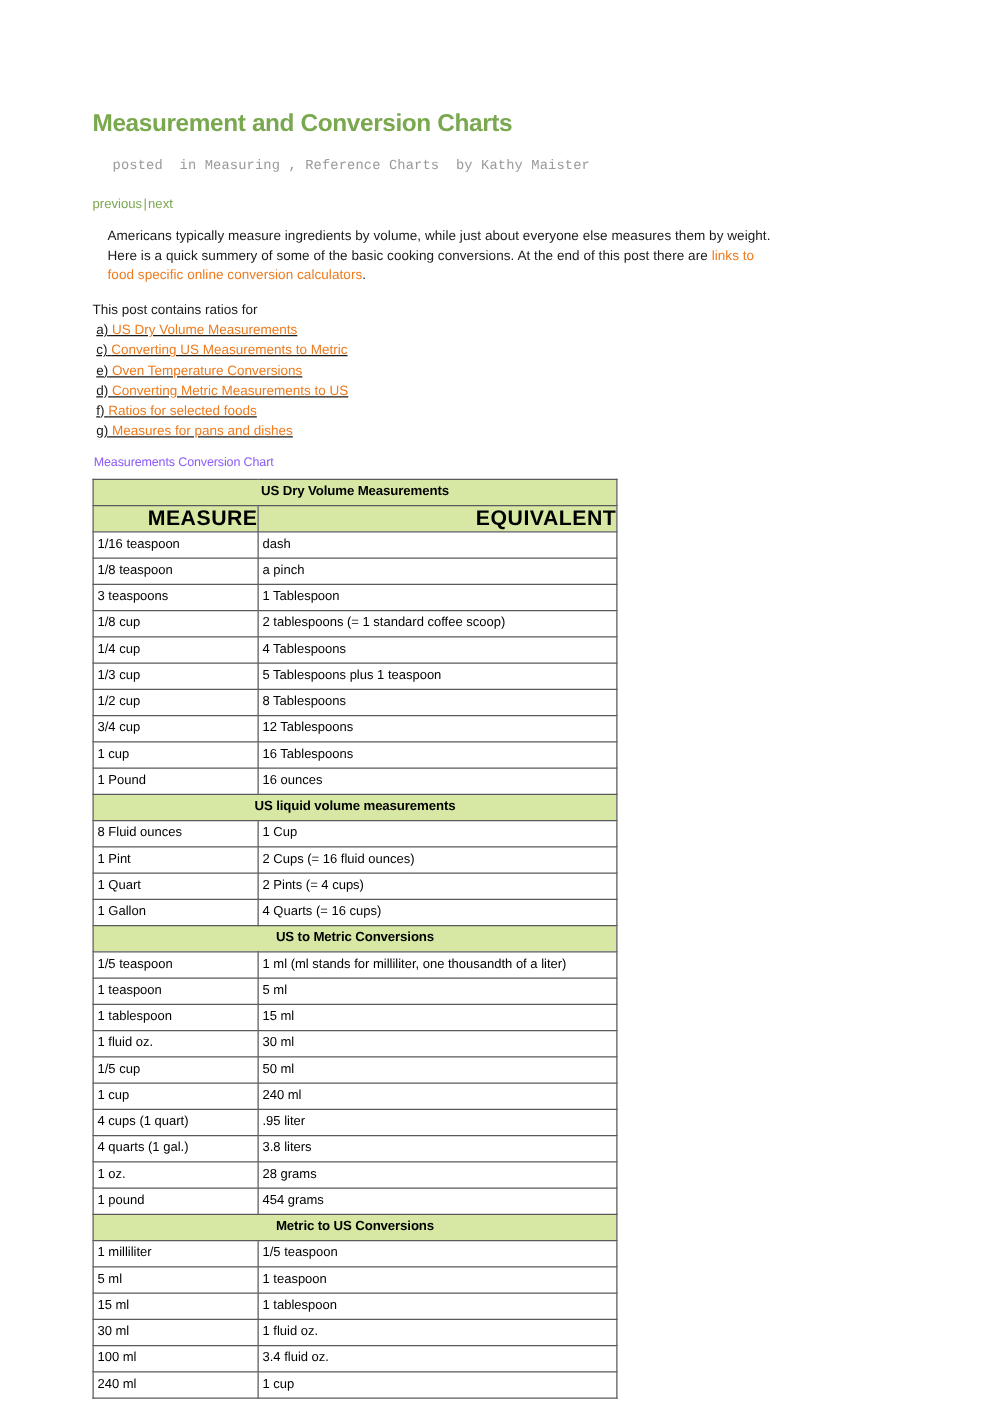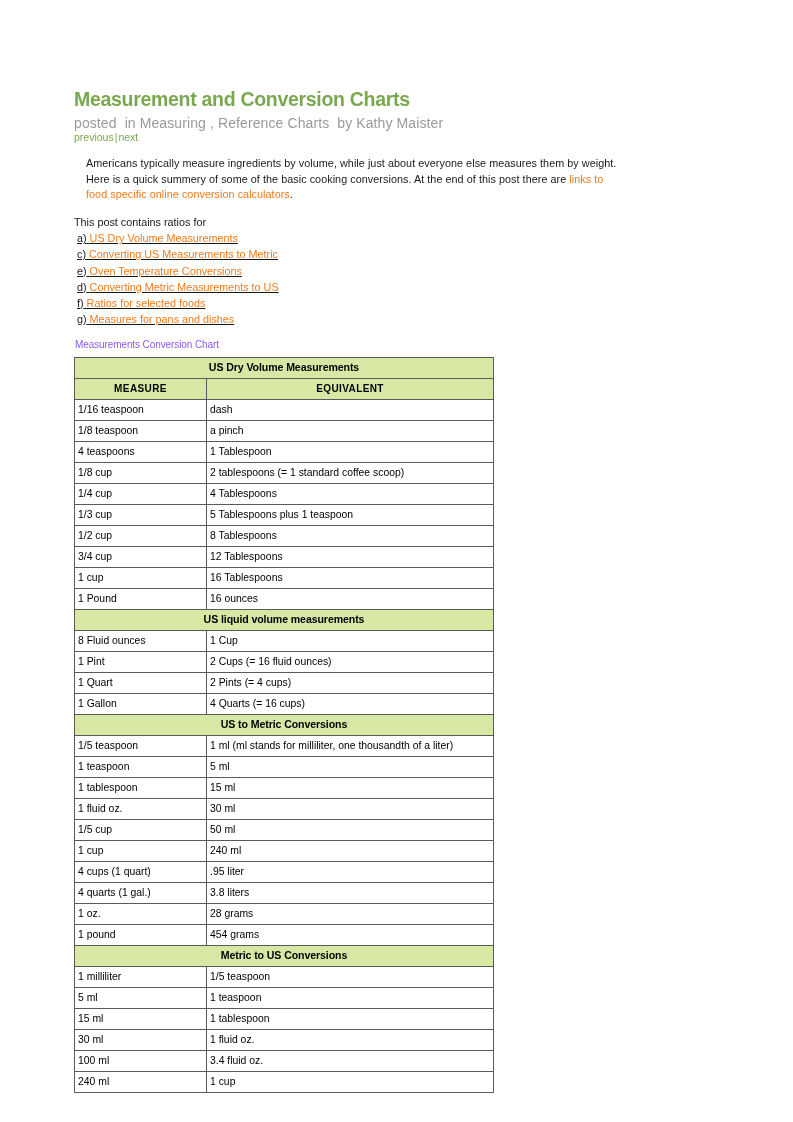--- a/index.html
+++ b/index.html
@@ -24,25 +24,26 @@
   }
   h1.post-title {
     margin: 0 0 6px 0;
     font-size: 19.5px;
     font-weight: bold;
     color: #7aa84f;
     letter-spacing: -0.3px;
     line-height: 22px;
   }
   .byline {
-    font-size: 14px;
+    font-size: 11px;
     color: #9a9a9a;
     line-height: 14px;
-    margin: 0;
+    margin: 16px;
     letter-spacing: 0.1px;
+    font-family: Liberation Mono, monospace;
   }
   .byline .sep { color: #9a9a9a; }
   .prevnext {
     font-size: 10.5px;
     line-height: 14px;
     margin: 0 0 11px 0;
   }
   .prevnext a {
     color: #7aa84f;
     text-decoration: none;
@@ -112,23 +113,23 @@
   table.conv tr.section-head td {
     background: #d7e8a4;
     text-align: center;
     font-weight: bold;
     font-size: 10.6px;
     letter-spacing: -0.1px;
     padding-left: 0;
   }
   table.conv tr.col-head td {
     background: #d7e8a4;
-    text-align: center;
+    text-align: right;
     font-weight: bold;
-    font-size: 10px;
+    font-size: 17px;
     letter-spacing: 0.4px;
     padding-left: 0;
   }
 </style>
 </head>
 <body>
 
 <div class="page">
 
   <h1 class="post-title">Measurement and Conversion Charts</h1>
@@ -175,21 +176,21 @@
         </tr>
         <tr>
           <td>1/16 teaspoon</td>
           <td>dash</td>
         </tr>
         <tr>
           <td>1/8 teaspoon</td>
           <td>a pinch</td>
         </tr>
         <tr>
-          <td>4 teaspoons</td>
+          <td>3 teaspoons</td>
           <td>1 Tablespoon</td>
         </tr>
         <tr>
           <td>1/8 cup</td>
           <td>2 tablespoons (= 1 standard coffee scoop)</td>
         </tr>
         <tr>
           <td>1/4 cup</td>
           <td>4 Tablespoons</td>
         </tr>

